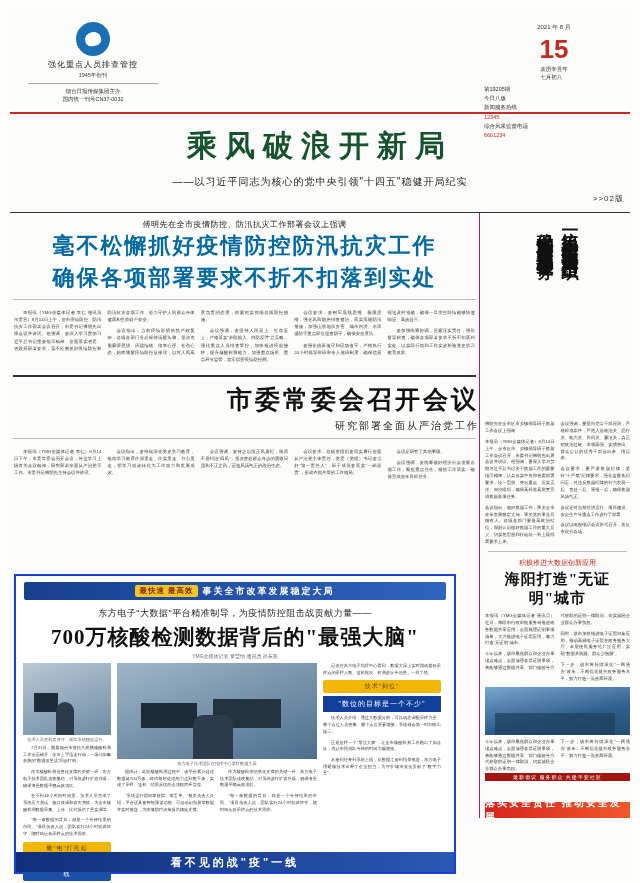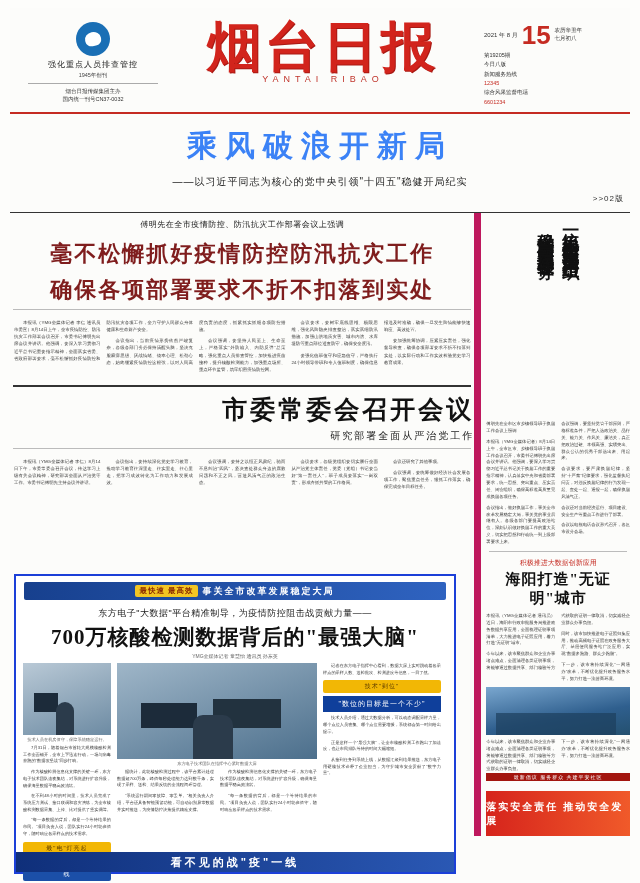--- a/index.html
+++ b/index.html
@@ -21,41 +21,41 @@
   .mh-line{width:130px;height:1px;background:#aaa;margin:4px auto 3px;}
   .mh-note{font-size:5.5px;color:#333;line-height:1.5;}
   .mh-title{position:absolute;left:168px;top:6px;width:290px;text-align:center;}
   .mh-title .cn{
      font-family:"Liberation Serif","DejaVu Serif",serif;
      font-size:54px;font-weight:bold;color:#d2241c;letter-spacing:4px;line-height:66px;
      text-shadow:1px 1px 0 #a81a14;
   }
   .mh-title .py{font-size:9px;color:#c0352c;letter-spacing:5px;margin-top:-6px;}
   .mh-right{position:absolute;right:6px;top:14px;width:140px;font-size:5.5px;color:#333;line-height:1.7;text-align:left;}
-  .mh-date{display:flex;align-items:center;justify-content:flex-start;gap:4px;margin-bottom:3px;}
+  .mh-date{display:flex;align-items:center;justify-content:flex-start;gap:4px;margin-bottom:3px;flex-direction:column;}
   .mh-date .d1{font-size:6px;color:#333;}
   .mh-date .big{font-size:26px;font-weight:bold;color:#c52b22;line-height:26px;}
   .mh-date .d2{font-size:5.5px;color:#333;line-height:1.4;}
   .mh-hot{color:#c52b22;}
   
   .lead{padding:12px 0 8px;text-align:center;border-bottom:1px solid #333;}
   .lead h1{
     font-family:"Liberation Serif","DejaVu Serif",serif;
-    margin:0;font-size:30px;letter-spacing:8px;font-weight:bold;color:#3b82f6;
+    margin:0;font-size:30px;letter-spacing:8px;font-weight:bold;color:#14532d;
   }
   .lead .sub{margin-top:8px;font-size:10px;color:#222;letter-spacing:1px;}
   .lead .jump{font-size:8px;color:#333;text-align:right;padding:4px 6px 0 0;letter-spacing:1px;}
   
   .body-wrap{display:flex;}
-  .col-main{width:472px;border-right:7px solid #be185d;}
+  .col-main{width:472px;border-right:1px solid #be185d;}
   .col-right{width:146px;padding-left:5px;}
   .kicker{font-size:8px;text-align:center;color:#222;padding:6px 0 2px;letter-spacing:.5px;}
   .h2{
-    font-family:Liberation Serif, serif;
-    font-size:22px;font-weight:bold;text-align:center;line-height:28px;letter-spacing:2px;color:#7f1d1d;margin:8px 0 4px;
+    font-family:Liberation Mono, monospace;
+    font-size:22px;font-weight:bold;text-align:center;line-height:28px;letter-spacing:2px;color:#0369a1;margin:2px 0 4px;
   }
   .rule{height:1px;background:#bbb;margin:5px 3px;}
   .thick-rule{height:2px;background:#333;margin:6px 3px;}
   .cols5{column-count:5;column-gap:6px;padding:4px 4px 6px;}
   .tx{font-size:4.4px;line-height:1.62;color:#3a3a3a;text-align:justify;margin:0 0 4px;}
   .tx.ind{text-indent:9px;}
   .h2b{
     font-family:"Liberation Serif","DejaVu Serif",serif;
     font-size:25px;font-weight:bold;text-align:right;letter-spacing:3px;color:#111;margin:6px 0 3px;
   }
@@ -68,21 +68,21 @@
     writing-mode:vertical-rl;text-orientation:upright;
     font-family:"Liberation Serif","DejaVu Serif",serif;
     font-size:17px;font-weight:bold;letter-spacing:2px;color:#111;height:196px;
   }
   .rtx{font-size:4.3px;line-height:1.6;color:#3a3a3a;text-align:justify;margin:0 0 4px;}
   .r-cols2{column-count:2;column-gap:6px;}
   .r-kicker{font-size:7px;text-align:center;color:#c52b22;margin:6px 0 2px;}
   .r-h{font-family:"Liberation Serif","DejaVu Serif",serif;font-size:15px;font-weight:bold;text-align:center;letter-spacing:1px;color:#111;margin:2px 0 5px;}
   .r-photo{height:48px;background:linear-gradient(170deg,#7aa7cf,#2f5f8e 60%,#24506f);margin:4px 0 4px;position:relative;overflow:hidden;}
   .r-photo:after{content:"";position:absolute;left:10px;bottom:0;width:120px;height:22px;background:#1d3f5c;opacity:.7;}
-  .r-ad{height:45px;background:linear-gradient(90deg,#d6241c,#f05a2a);margin-top:10px;display:flex;align-items:center;justify-content:center;}
+  .r-ad{height:16px;background:linear-gradient(90deg,#d6241c,#f05a2a);margin-top:21px;display:flex;align-items:center;justify-content:center;}
   .r-ad span{color:#fff;font-size:10px;font-weight:bold;letter-spacing:2px;}
   .r-ad-top{font-size:5px;color:#fff;background:#a3160f;text-align:center;padding:1px 0;letter-spacing:1px;}
   
   .feature{
     position:absolute;left:4px;bottom:6px;width:438px;height:296px;border:2px solid #1b3fd8;background:#fff;
   }
   .f-banner{
     margin:6px 8px 0;height:18px;background:linear-gradient(90deg,#17408e,#2f63c0);
     display:flex;align-items:center;justify-content:center;border-radius:2px;
   }
@@ -123,24 +123,20 @@
   <div class="masthead">
     <div class="mh-left">
       <div class="mh-logo"></div>
       <div class="mh-org">强化重点人员排查管控</div>
       <div class="mh-sub">1945年创刊</div>
       <div class="mh-line"></div>
       <div class="mh-note">烟台日报传媒集团主办</div>
       <div class="mh-note">国内统一刊号CN37-0032</div>
     </div>
 
-    <div class="mh-title">
-      <div class="cn">烟台日报</div>
-      <div class="py">YANTAI RIBAO</div>
-    </div>
 
     <div class="mh-right">
       <div class="mh-date">
         <span class="d1">2021 年 8 月</span>
         <span class="big">15</span>
         <span class="d2">
           <span>农历辛丑年</span><br>
           <span>七月初八</span>
         </span>
       </div>

